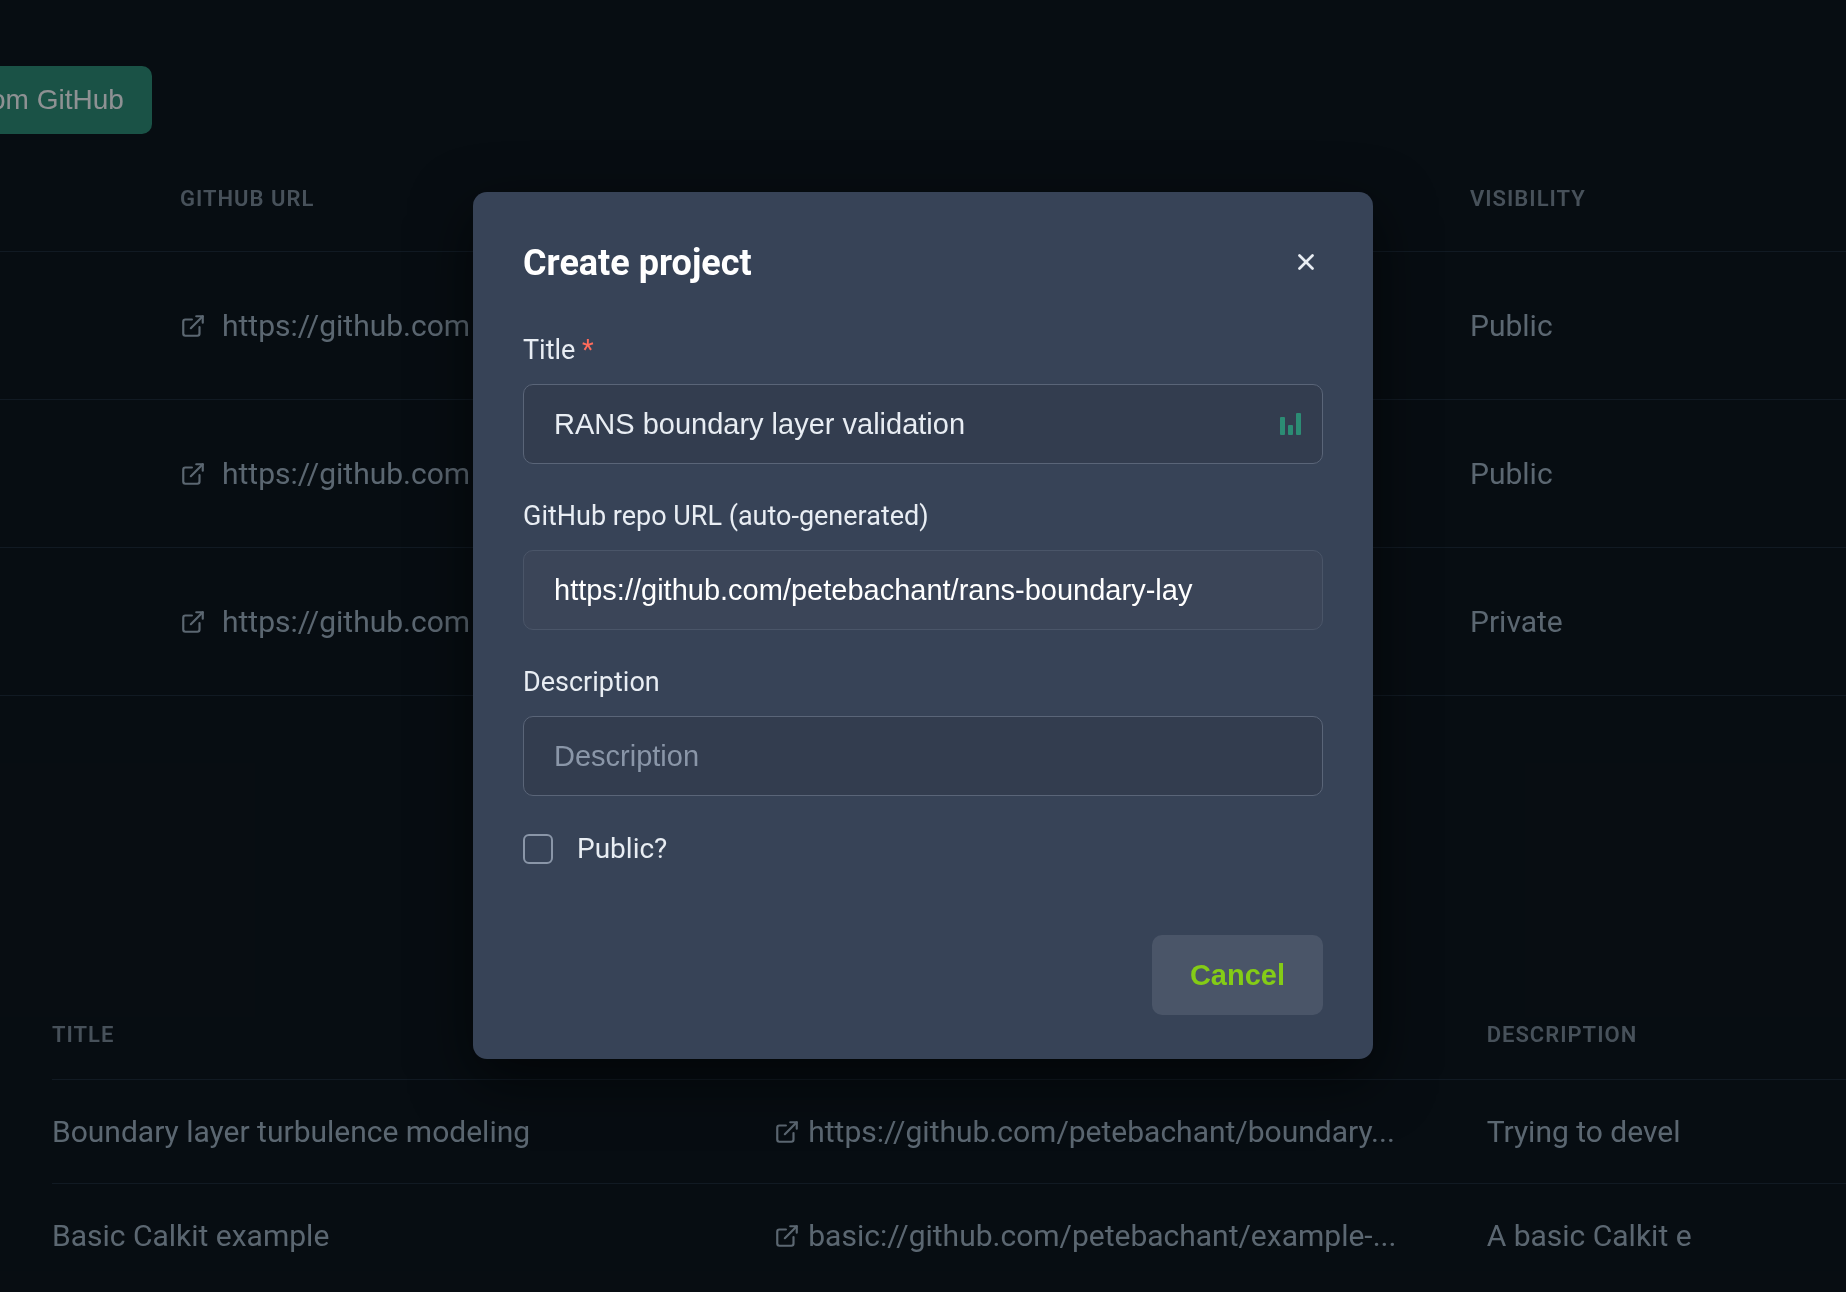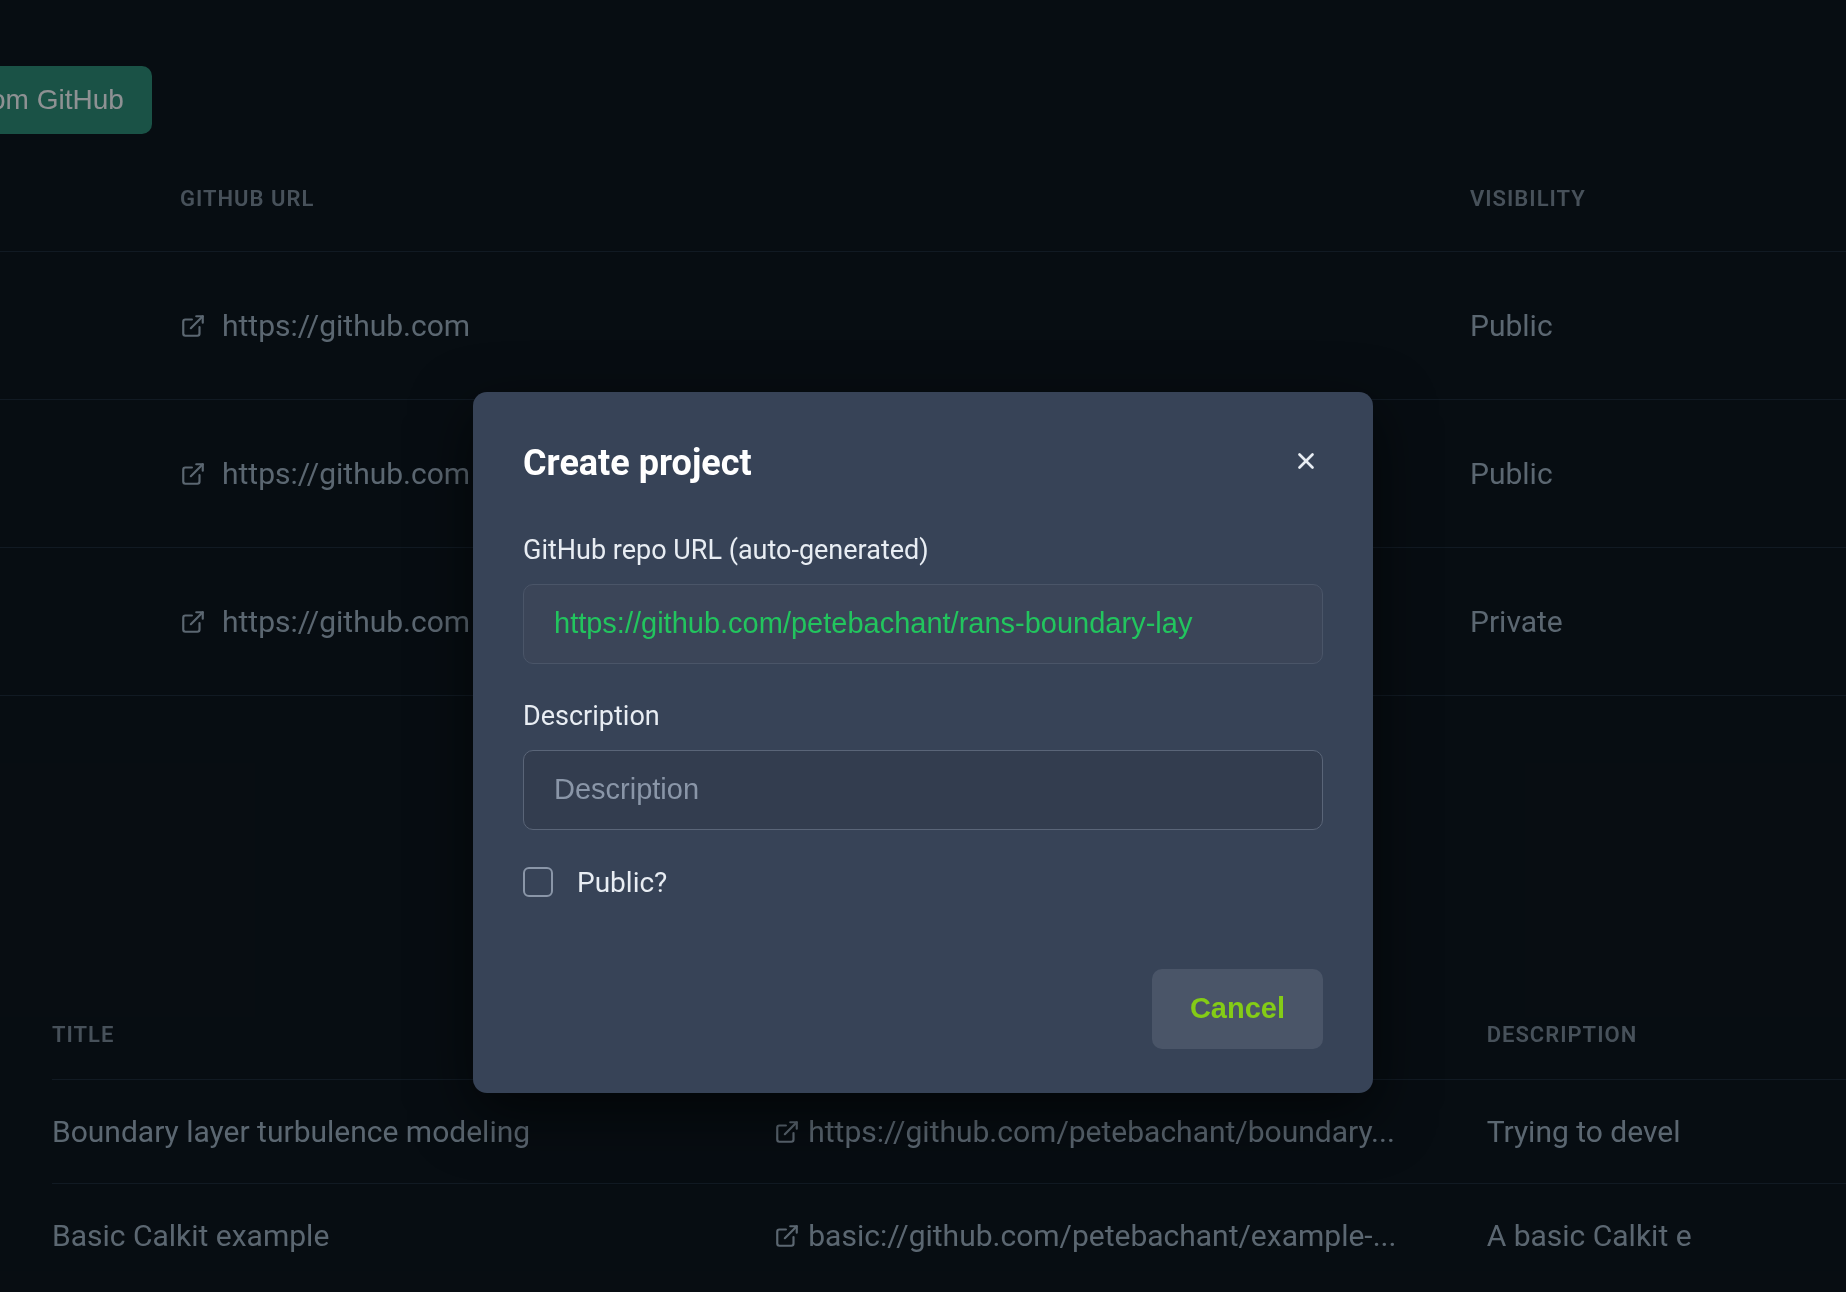--- a/index.html
+++ b/index.html
@@ -116,21 +116,21 @@
     .bottom-table .row .col-url { display: flex; align-items: center; gap: 8px; white-space: nowrap; overflow: hidden; }
     .bottom-table .row .col-title,
     .bottom-table .row .col-desc { white-space: nowrap; overflow: hidden; }
 
     
     .overlay {
       position: absolute;
       inset: 0;
       background: rgba(5, 10, 15, 0.45);
       display: flex;
-      align-items: center;
+      align-items: flex-start;
       justify-content: center;
       padding-top: 192px;
     }
 
     .modal {
       width: 900px;
       background: #374357;
       border-radius: 14px;
       padding: 50px 50px 44px 50px;
       box-shadow: 0 20px 60px rgba(0,0,0,0.6);
@@ -186,21 +186,21 @@
       border-radius: 10px;
       padding: 0 30px;
       font-size: 29px;
       color: #e8edf3;
       outline: none;
     }
 
     .form-input.disabled {
       background: #3b4558;
       border-color: #4a5568;
-      color: #22c55e;
+      color: #ffffff;
     }
 
     .form-input::placeholder {
       color: #8a96a8;
     }
 
     .title-wrap {
       position: relative;
     }
 
@@ -370,20 +370,34 @@
     <div class="modal-header">
       <h2 class="modal-title">Create project</h2>
       <button class="close-btn">
         <svg viewBox="0 0 24 24" fill="none" stroke="currentColor" stroke-width="2.5" stroke-linecap="round">
             <line x1="18" y1="6" x2="6" y2="18"></line>
             <line x1="6" y1="6" x2="18" y2="18"></line>
           </svg>
       </button>
     </div>
 
+    <div class="form-group">
+      <label class="form-label">
+        <span>Title</span>
+        <span class="required-star"> *</span>
+      </label>
+      <div class="title-wrap">
+        <input type="text" class="form-input" value="RANS boundary layer validation" style="">
+        <div class="pwd-icon">
+          <span class="b1"></span>
+            <span class="b2"></span>
+            <span class="b3"></span>
+        </div>
+      </div>
+    </div>
 
     <div class="form-group">
       <label class="form-label">GitHub repo URL (auto-generated)</label>
       <input type="text" class="form-input disabled" disabled="" value="https://github.com/petebachant/rans-boundary-lay" style="">
     </div>
 
     <div class="form-group">
       <label class="form-label">Description</label>
       <input type="text" class="form-input" placeholder="Description" style="">
     </div>

